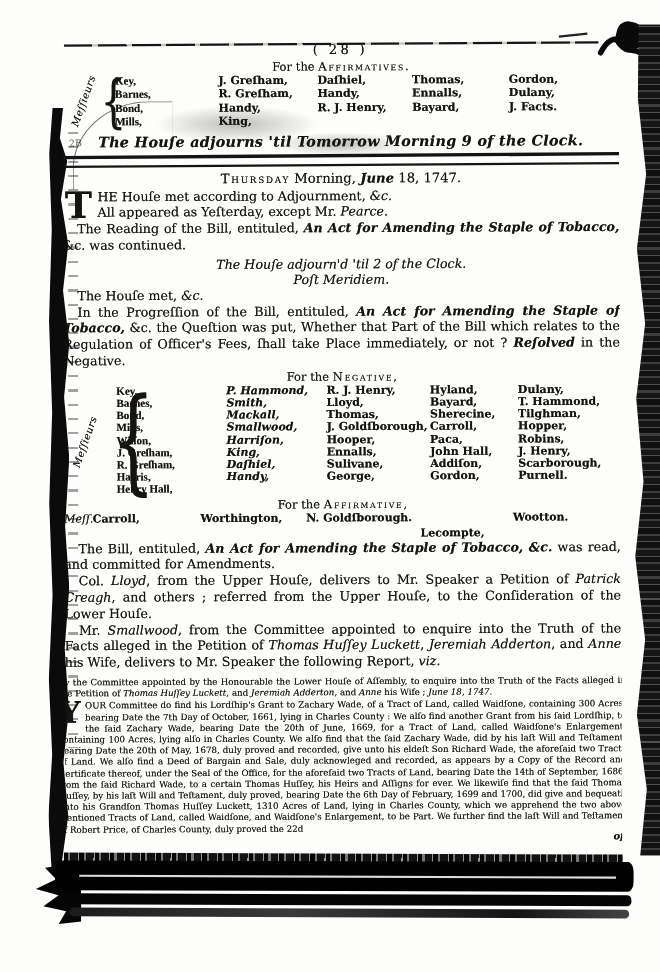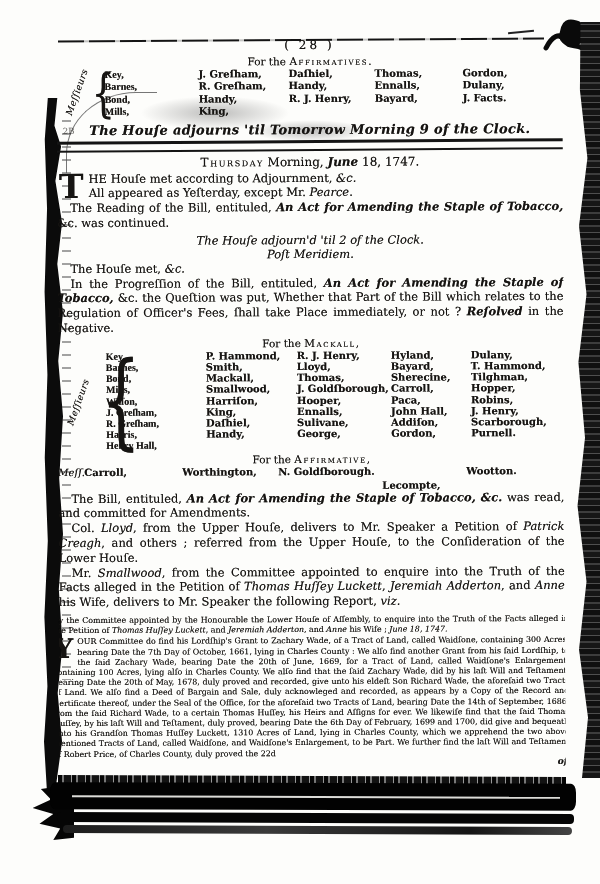--- a/index.html
+++ b/index.html
@@ -45,21 +45,21 @@
   .sc{font-variant:small-caps;letter-spacing:1.6px;}
   .vtable{position:relative;display:flex;padding-left:48px;margin-top:1px;font-size:10px;font-weight:bold;}
   .vtable .nm{line-height:12.4px;white-space:nowrap;}
   .vtable-neg .nm{line-height:11.2px;}
   .mess{position:absolute;left:-4px;top:18px;font-style:italic;font-size:9px;font-weight:normal;
     transform:rotate(-70deg);transform-origin:center;letter-spacing:.5px;}
   .vtable-neg .mess{top:46px;}
   .brace{position:absolute;left:30px;top:-2px;font-weight:normal;font-size:52px;line-height:52px;transform:scaleX(.7);}
   .vtable-neg .brace{font-size:104px;line-height:104px;top:-3px;transform:scaleX(.6);}
   .c1{width:94px;font-family:Liberation Serif, serif;} .c2{width:90px;} .c3{width:86px;} .c4{width:88px;} .c5{flex:1;}
-  .vtable-neg .c1{width:100px;} .vtable-neg .c2{width:91px;} .vtable-neg .c3{width:94px;} .vtable-neg .c4{width:80px;}
+  .vtable-neg .c1{width:100px;} .vtable-neg .c2{width:91px;font-style:italic;} .vtable-neg .c3{width:94px;} .vtable-neg .c4{width:80px;}
   .adjourn-wrap{position:relative;margin-top:4px;}
   .sig-mark{position:absolute;left:6px;top:3px;font-size:8.5px;opacity:.55;}
   .adjourn-big{text-align:center;font-size:13px;font-weight:bold;font-style:italic;letter-spacing:.3px;}
   .dblrule{margin-top:3px;height:6px;border-top:3px solid #141414;border-bottom:2px solid #141414;transform:rotate(-.15deg);}
   .dateline{margin-top:4px;text-align:center;font-size:12px;}
   .body,.dropblock{font-size:11.5px;line-height:14.8px;}
   .dropblock{margin-top:2px;position:relative;}
   .dropcap{float:left;font-size:33px;line-height:26px;font-weight:bold;padding:2px 5px 0 2px;}
   .dl2{margin-left:28px;}
   p.body{margin:0;text-indent:13px;text-align:justify;}
@@ -150,21 +150,21 @@
 
   <p class="body"><span>The Reading of the Bill, entituled, </span><span class="bit">An Act for Amending the Staple of Tobacco,</span><span> &amp;c. was continued.</span></p>
 
   <div class="cline c1st">The Houſe adjourn'd 'til 2 of the Clock.</div>
   <div class="cline">Poſt Meridiem.</div>
 
   <p class="body"><span>The Houſe met, </span><span class="it">&amp;c.</span></p>
 
   <p class="body"><span>In the Progreſſion of the Bill, entituled, </span><span class="bit">An Act for Amending the Staple of Tobacco,</span><span> &amp;c. the Queſtion was put, Whether that Part of the Bill which relates to the Regulation of Officer's Fees, ſhall take Place immediately, or not ? </span><span class="bit">Reſolved</span><span> in the Negative.</span></p>
 
-  <div class="votehead"><span>For the </span><span class="sc">Mackall</span><span>,</span></div>
+  <div class="votehead"><span>For the </span><span class="sc">Negative</span><span>,</span></div>
 
   <div class="vtable vtable-neg">
     <span class="mess">Meſſieurs</span>
     <span class="brace">{</span>
     <div class="c1">
         <div class="nm">Key,</div>
         <div class="nm">Barnes,</div>
         <div class="nm">Bond,</div>
         <div class="nm">Mills,</div>
         <div class="nm">Wilſon,</div>

